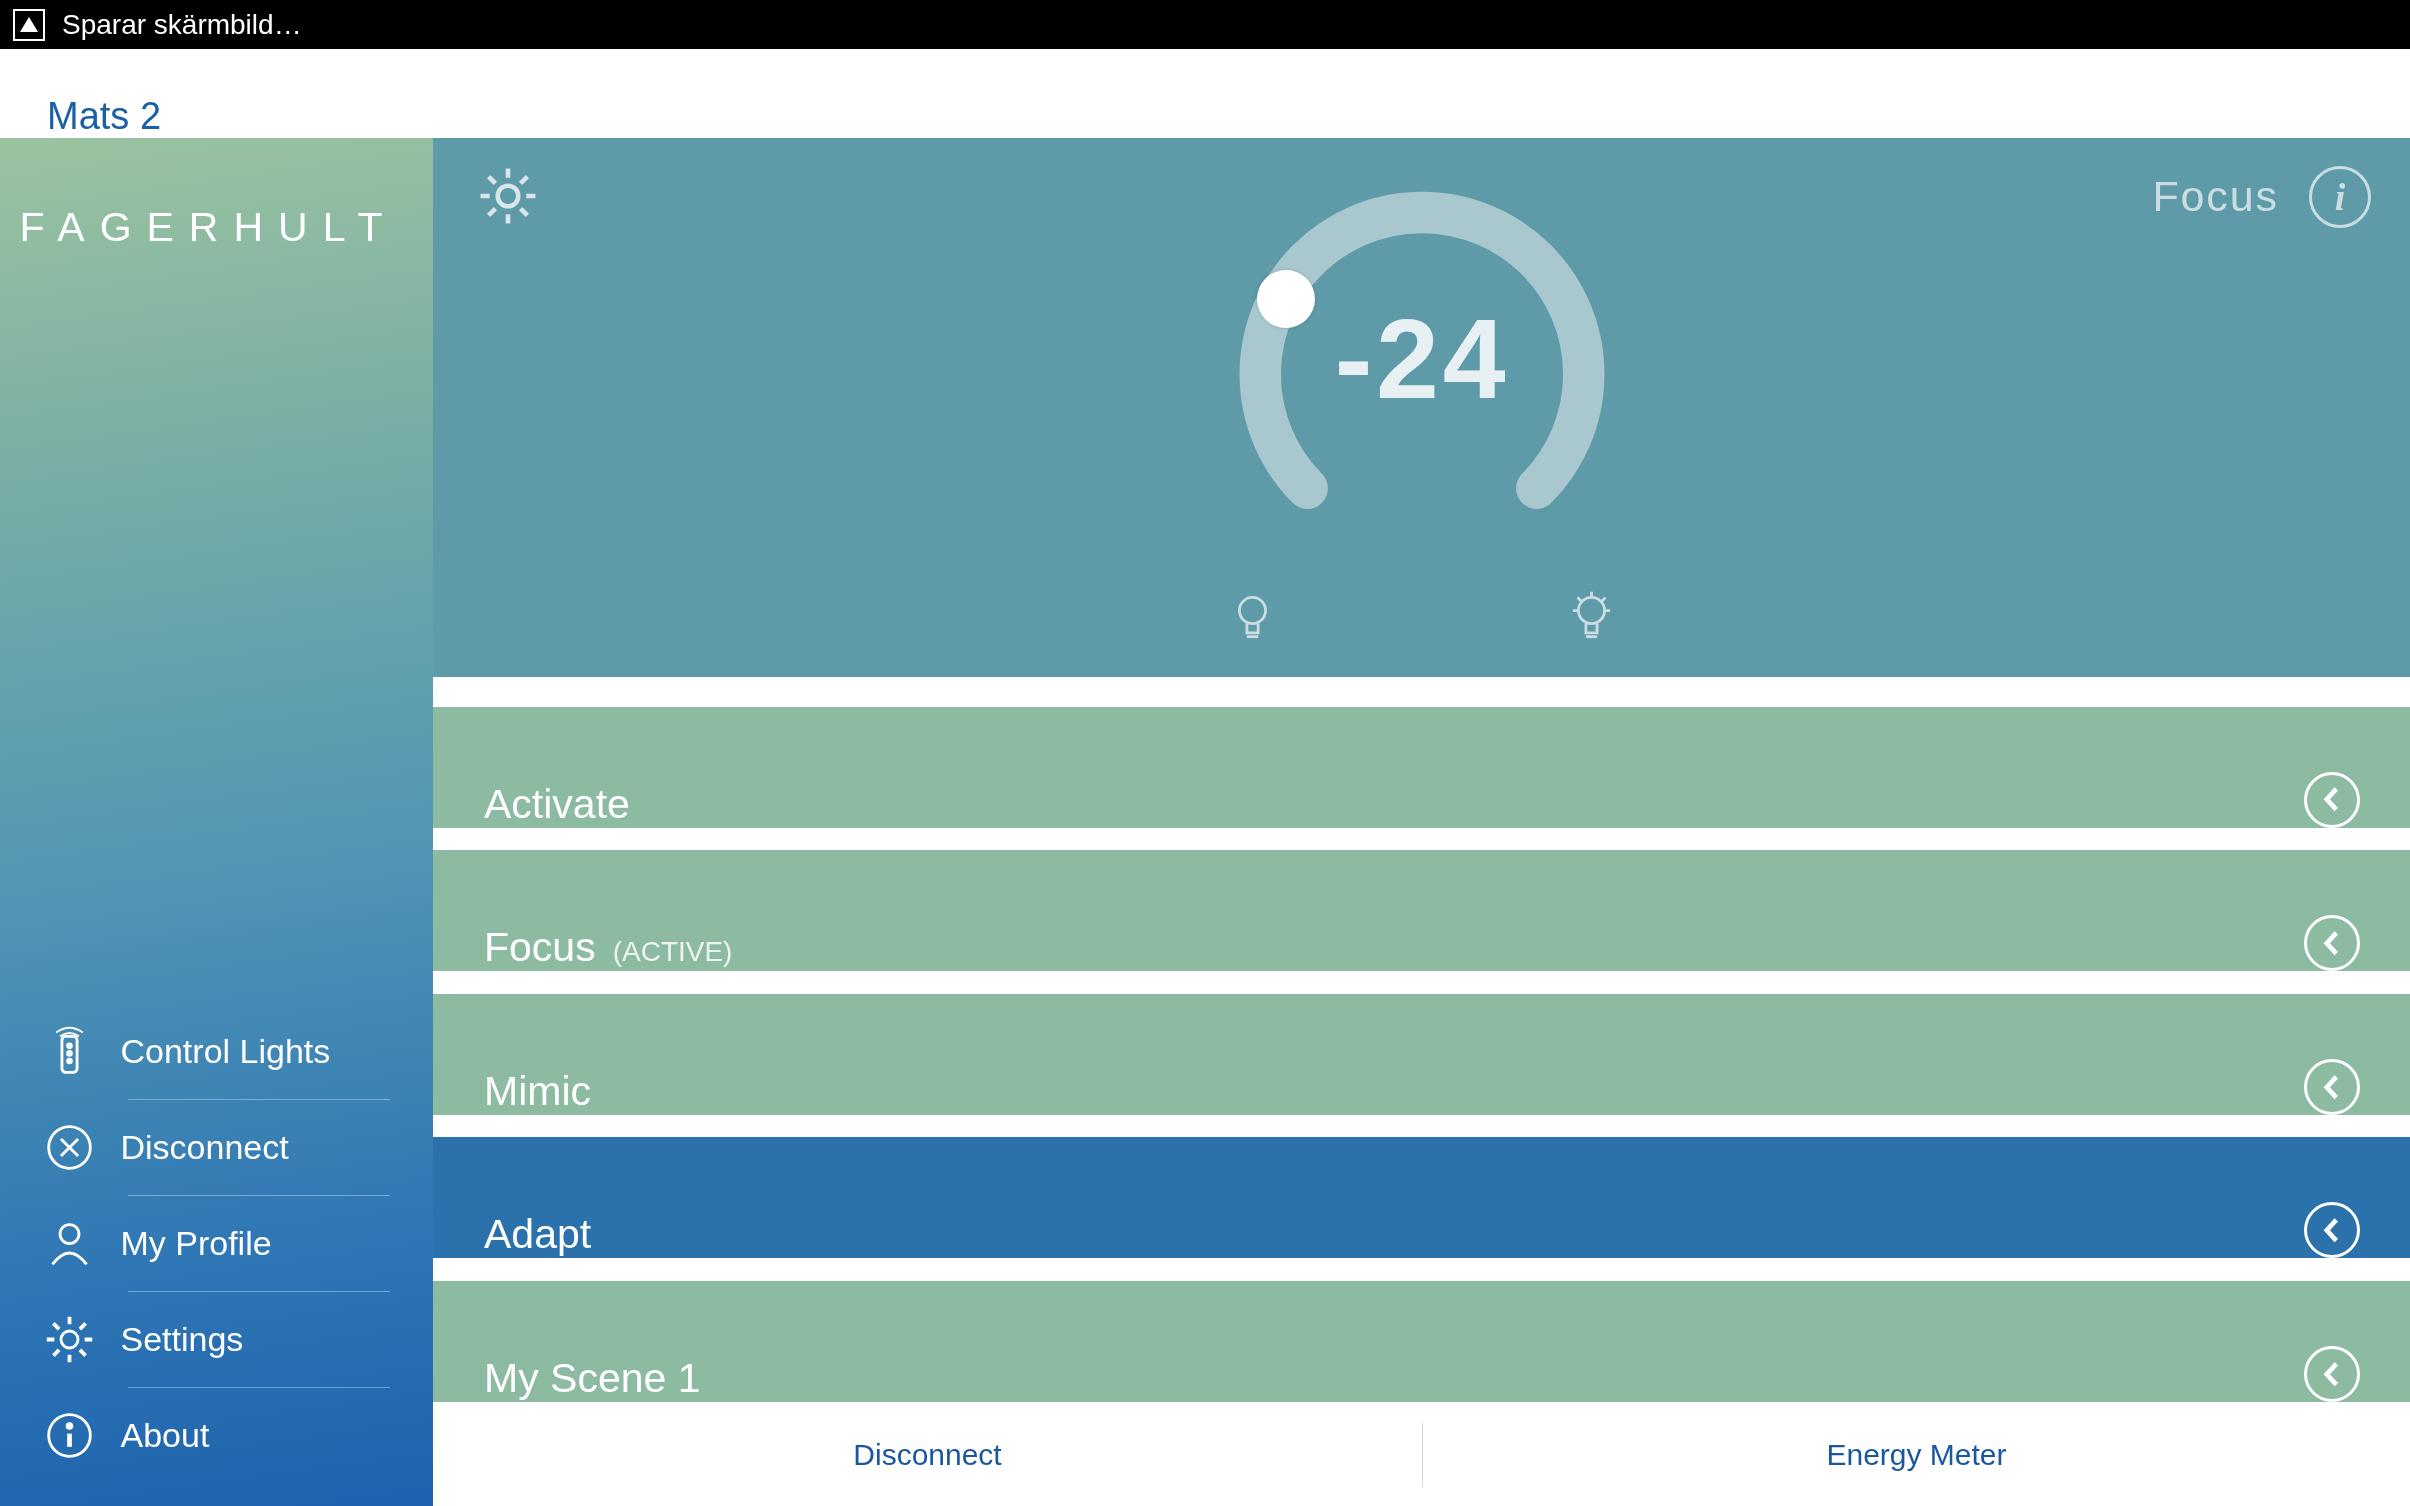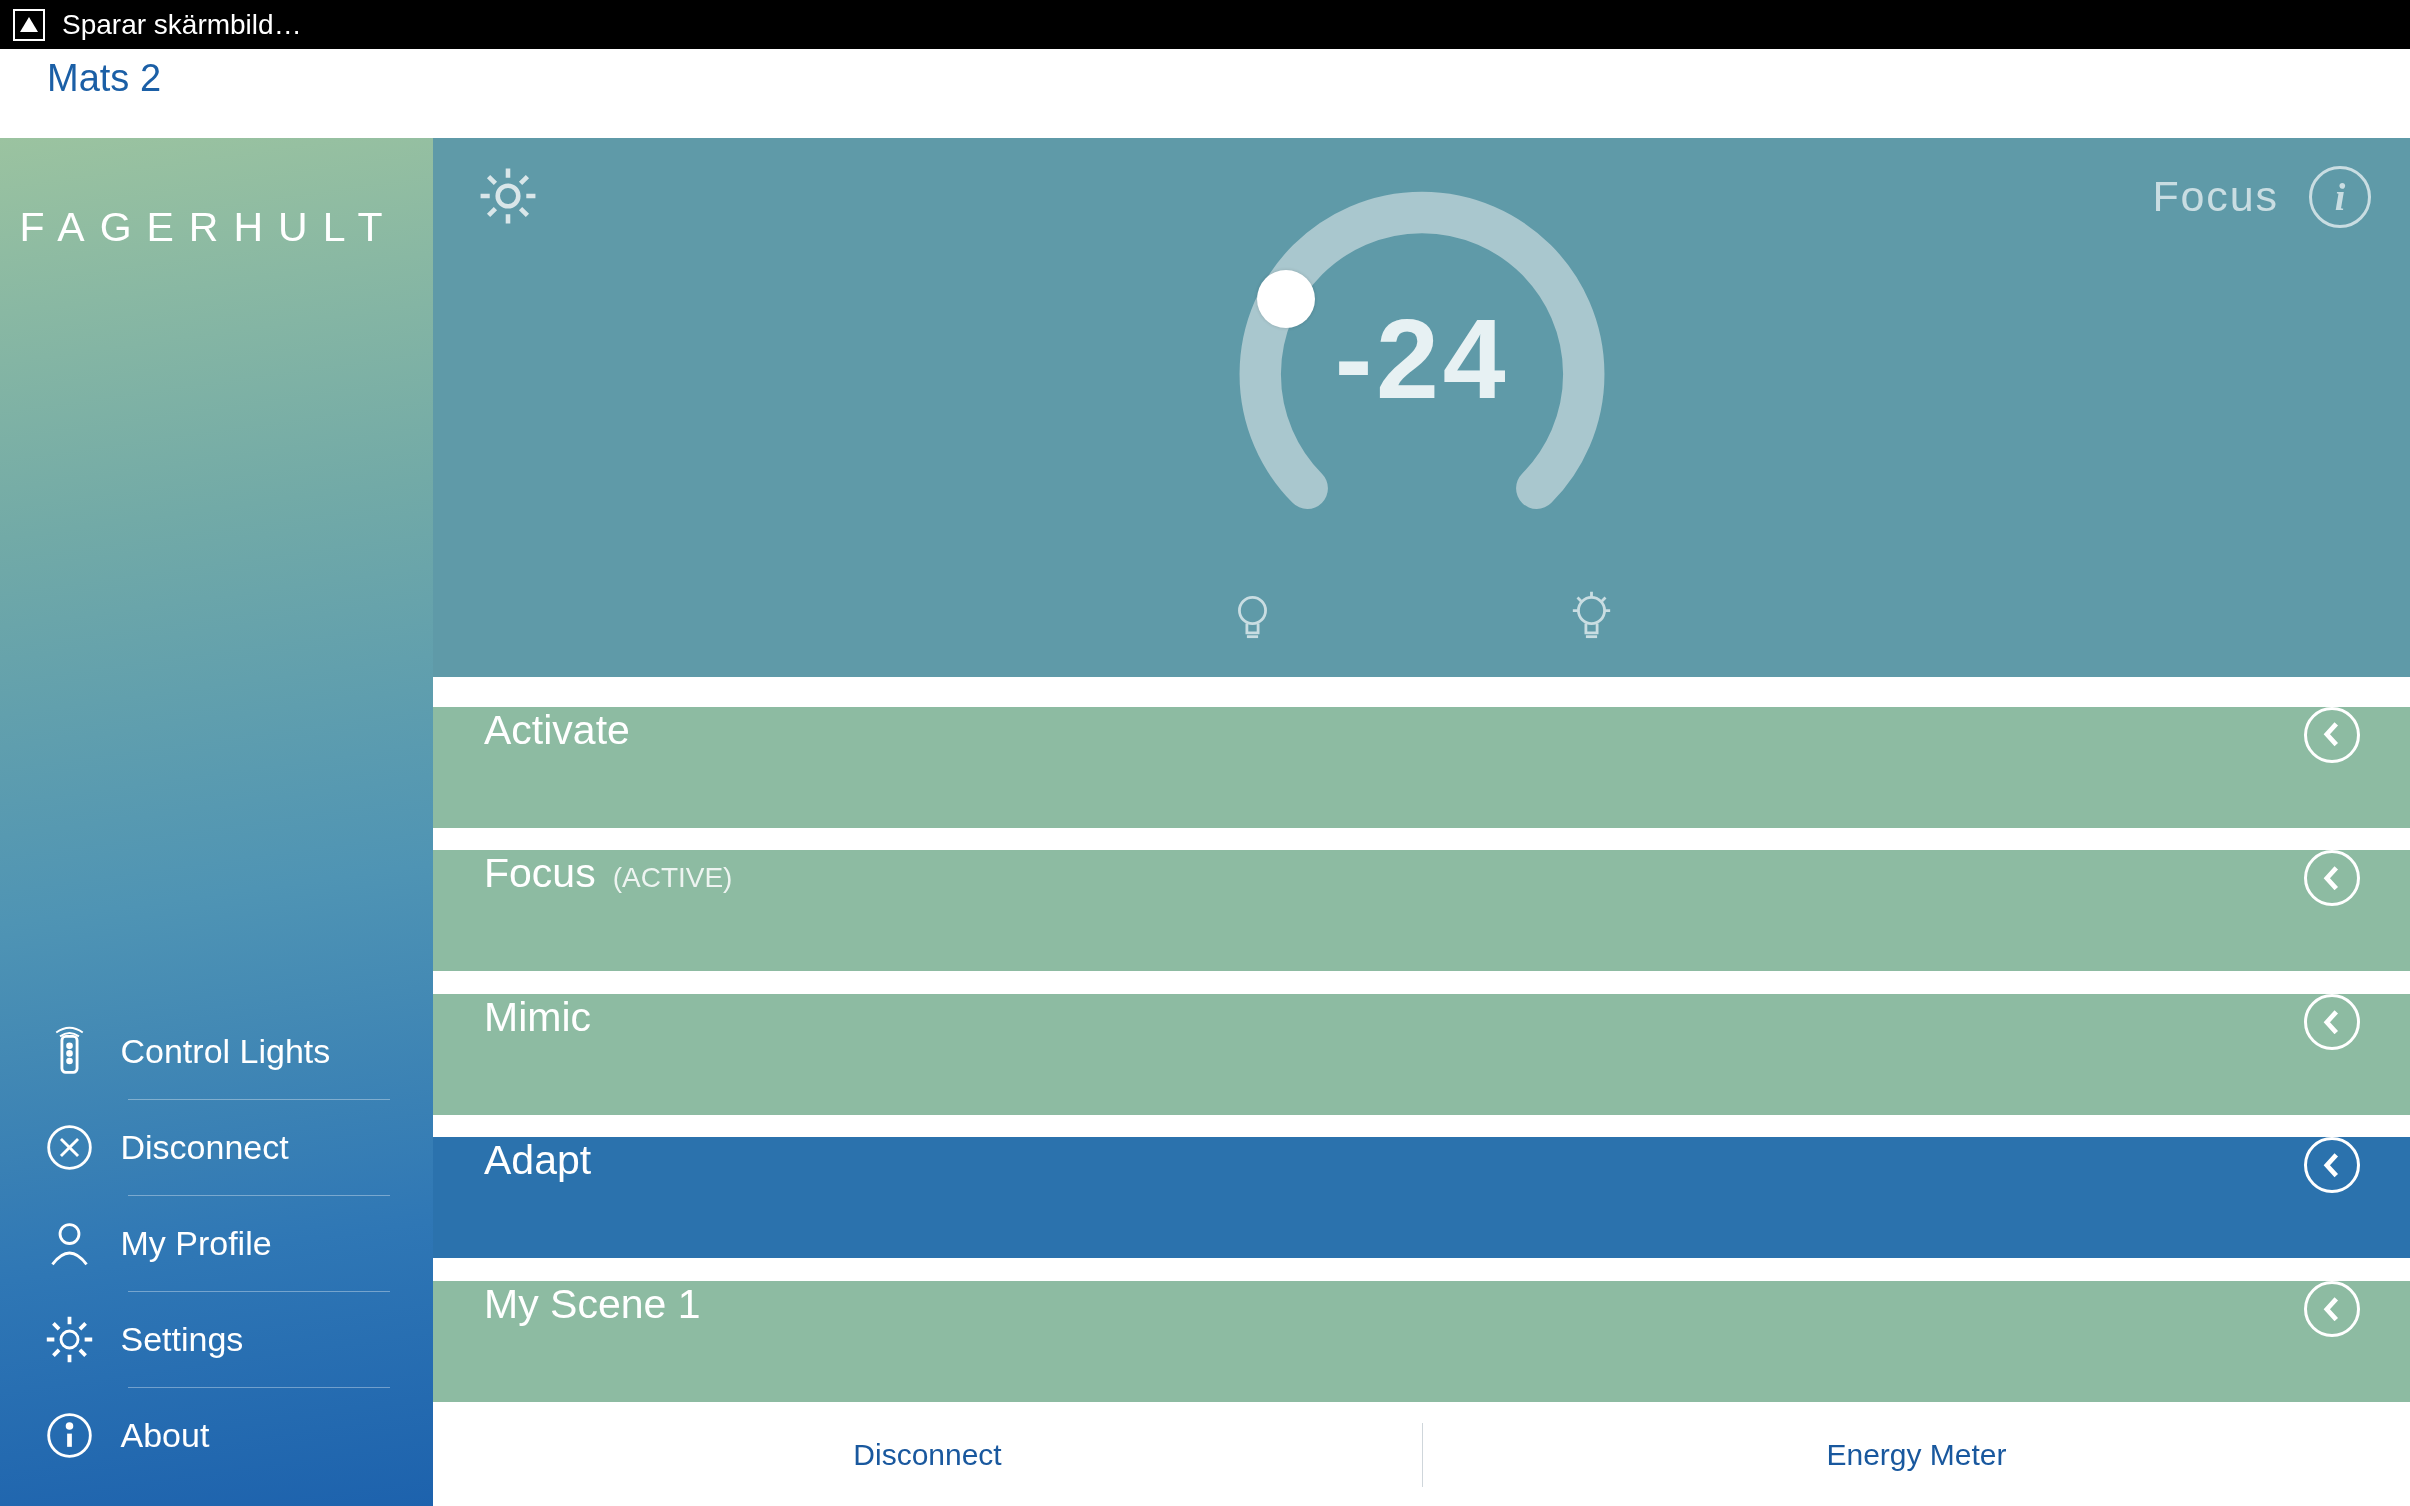--- a/index.html
+++ b/index.html
@@ -6,21 +6,21 @@
   html, body { width: 2411px; height: 1507px; overflow: hidden; }
 
   
   .android-status {
     height: 49px; background:#000; color:#fff; display:flex; align-items:center;
     padding:0 13px; font-size:28px; gap:17px;
   }
   .android-status .notif-icon { width:32px; height:32px; border:2.8px solid #fff; display:flex; align-items:center; justify-content:center; }
   .android-status .notif-icon::before { content:""; width:0; height:0; border-style:solid; border-width:0 9.4px 15px 9.4px; border-color:transparent transparent #fff transparent; }
 
-  .device-bar { height:89px; background:#fff; display:flex; align-items:flex-start; padding:8px 47px; }
+  .device-bar { height:89px; background:#fff; display:flex; align-items:flex-end; padding:0 47px; }
   .device-bar .device-name { color:#1b5fa6; font-size:38px; }
 
   
   .app { display:flex; height:calc(100% - 49px - 89px); }
 
   
   .sidebar {
     width:433px; flex:none;
     background: linear-gradient(172deg, #9bc3a0 0%, #72aaa7 28%, #4f94b4 55%, #2f77b5 80%, #1d62ad 100%);
     display:flex; flex-direction:column; position:relative;
@@ -59,21 +59,21 @@
   .dial-value { position:absolute; left:50%; top:156px; transform:translateX(-50%); font-size:113px; font-weight:700; color:#e7f1f3; letter-spacing:3.8px; }
   .dial-knob { position:absolute; width:58px; height:58px; border-radius:50%; background:#fff; left:calc(50% - 165px); top:132px; cursor:grab; box-shadow:0 0 3.8px rgba(0,0,0,0.15); }
   .bulb { position:absolute; top:452px; }
   .bulb.left  { left:calc(50% - 193px); }
   .bulb.right { left:calc(50% + 146px); }
   .bulb svg { width:47px; height:56px; stroke:#c9dde2; fill:none; stroke-width:3; }
 
   
   .scene-gap { height:30px; background:#fff; }
   .scene {
-    background:#8dbba2; color:#fff; display:flex; align-items:flex-start;
+    background:#8dbba2; color:#fff; display:flex; align-items:flex-end;
     justify-content:space-between; padding:0 51px; height:121px; cursor:pointer;
   }
   .scene.blue { background:#2b72ad; }
   .scene .label { font-size:41px; display:flex; align-items:baseline; gap:17px; }
   .scene .tag { font-size:28px; opacity:0.85; }
   .scene .chev-btn {
     width:56px; height:56px; border-radius:50%; border:3.8px solid #fff; display:flex;
     align-items:center; justify-content:center;
   }
   .scene .chev-btn svg { width:21px; height:24.5px; stroke:#fff; stroke-width:5; fill:none; }

